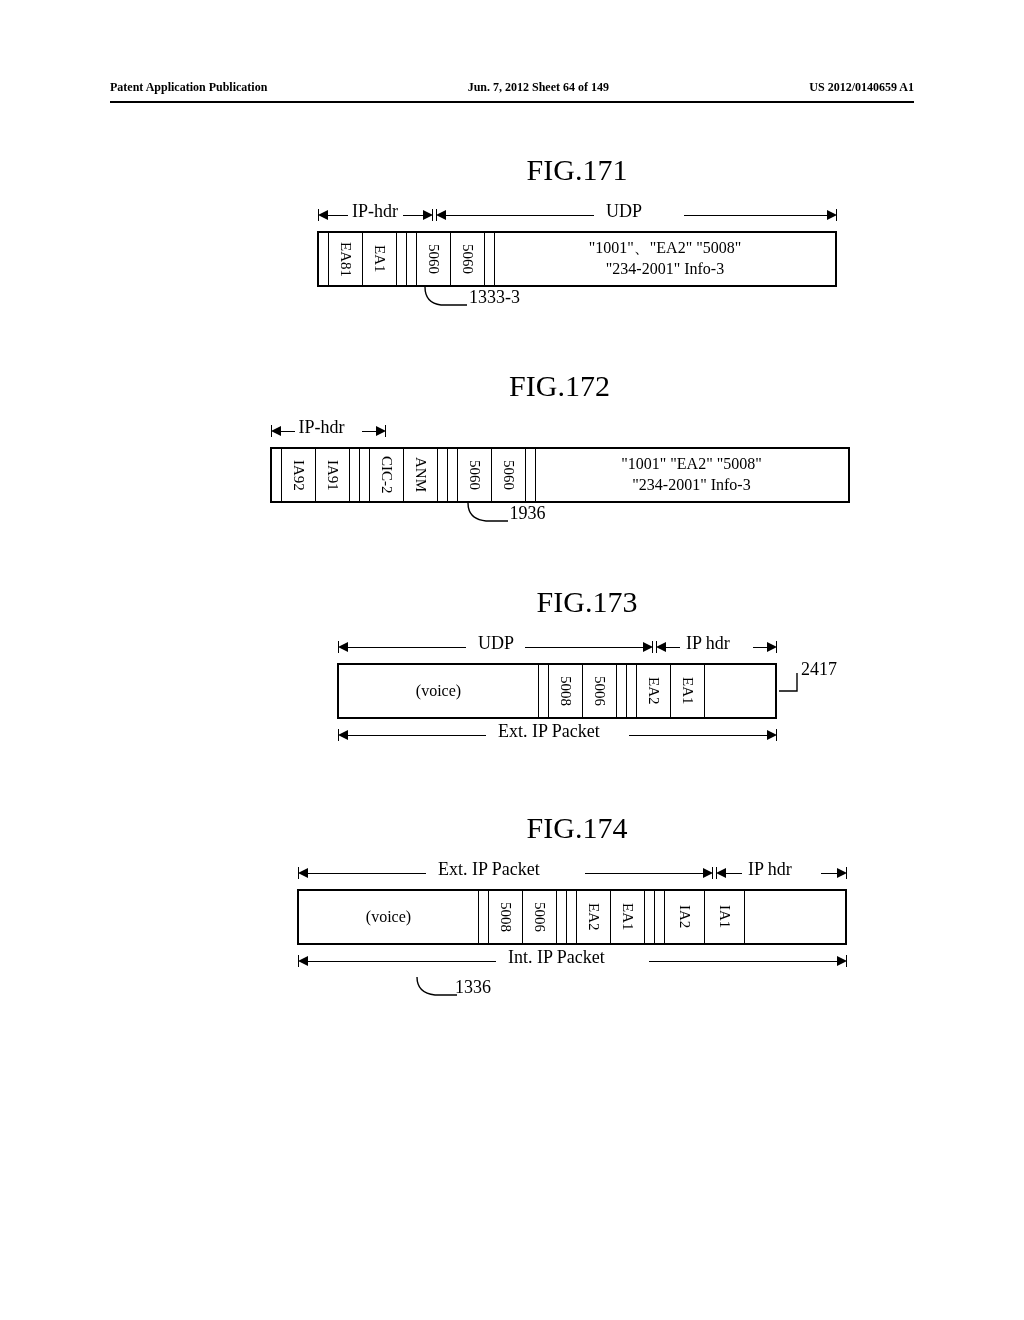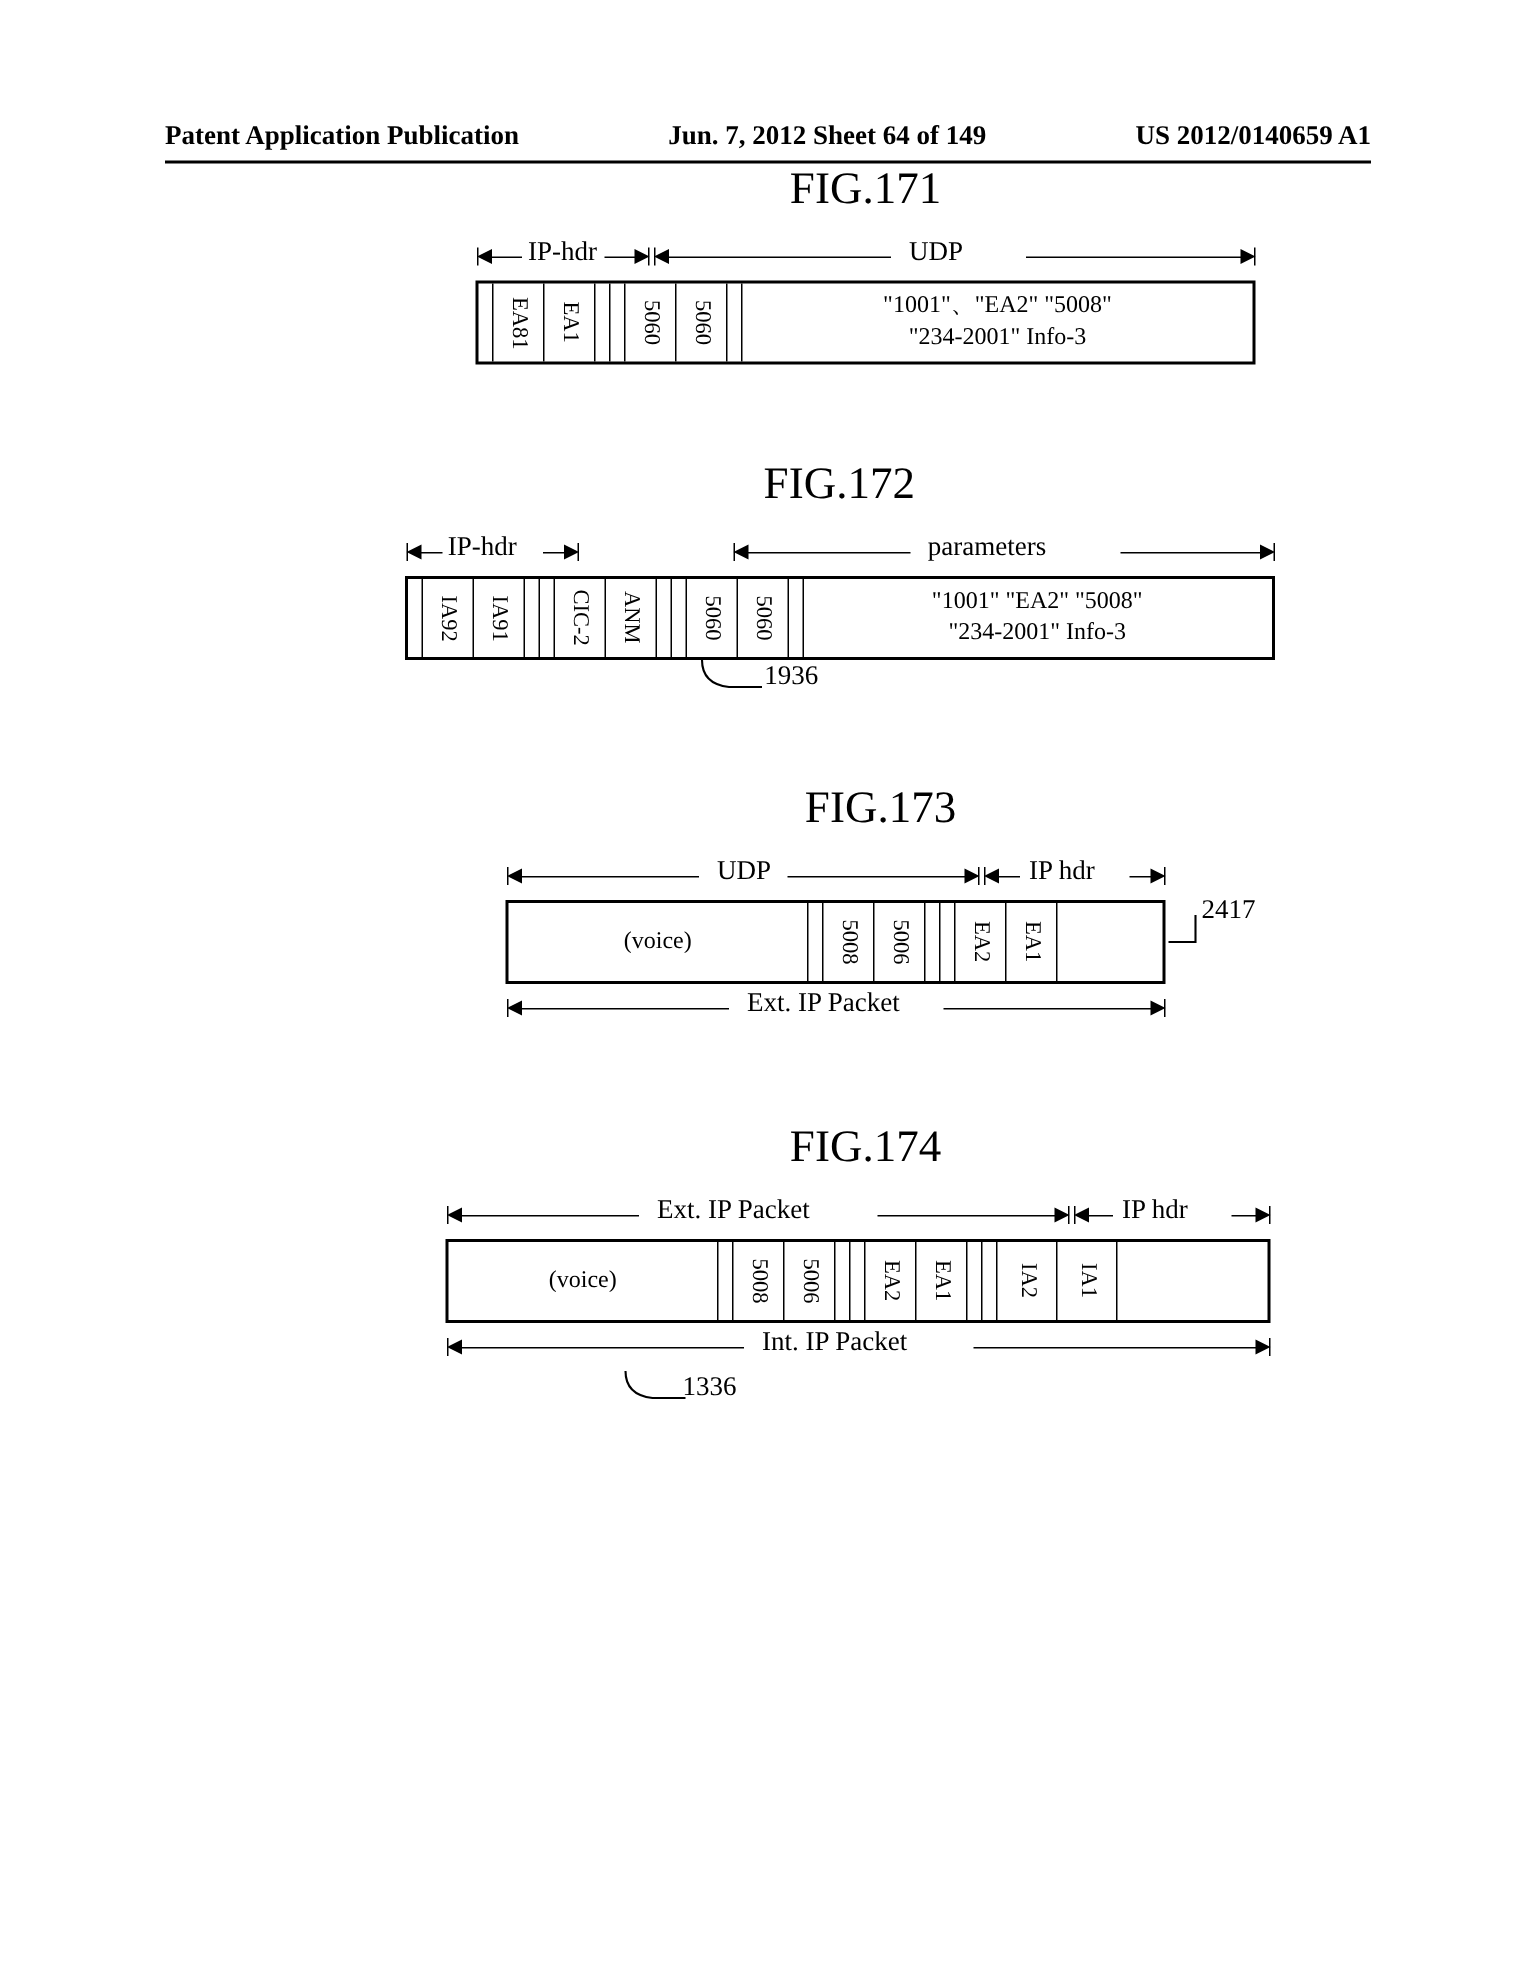--- a/index.html
+++ b/index.html
@@ -13,24 +13,25 @@
     position: relative;
   }
   .page {
     position: absolute;
     top: 0; left: 0; right: 0; bottom: 0;
     padding: 80px 110px 70px 110px;
   }
   .header-row {
     display: flex;
     justify-content: space-between;
-    font-size: 18px;
+    font-size: 12px;
     font-weight: bold;
     border-bottom: 2px solid #000;
     padding-bottom: 6px;
+    margin-bottom: 50px;
   }
   .figure-block {
     margin: 0 auto 60px auto;
     text-align: center;
   }
   .fig-title {
     font-size: 30px;
     font-weight: normal;
     margin-bottom: 18px;
     text-align: left;
@@ -149,42 +150,39 @@
         <div class="cell thin"></div>
         <div class="cell thin"></div>
         <div class="cell med vcell">5060</div>
         <div class="cell med vcell">5060</div>
         <div class="cell thin"></div>
         <div class="cell wide payload">
           <span>"1001"、"EA2"  "5008"</span>
           <span>"234-2001"   Info-3</span>
         </div>
       </div>
+      <div class="leader">
+        <svg width="520" height="28">
+            <path d="M108 0 Q108 16 124 18 L150 18" stroke="#000" fill="none" stroke-width="1.4"></path>
+          </svg>
+        <span class="leader-label" style="left:152px;">1333-3</span>
+      </div>
     </div>
   </div>
 
   <div class="figure-block" style="margin-left:95px;">
     <div class="fig-title">FIG.172</div><br>
     <div class="diagram" style="width:580px;">
       <div class="ranges">
         <div class="range" style="left:0;width:116px;">
           <div class="tick-l"></div>
           <div class="arrowhead-l"></div>
           <div class="arrow-line" style="left:8px;width:16px;"></div>
           <span class="range-label" style="left:28px;">IP-hdr</span>
           <div class="arrow-line" style="right:8px;width:16px;"></div>
-          <div class="arrowhead-r"></div>
-          <div class="tick-r"></div>
-        </div>
-        <div class="range" style="left:218px;right:0;">
-          <div class="tick-l"></div>
-          <div class="arrowhead-l"></div>
-          <div class="arrow-line" style="left:8px;width:110px;"></div>
-          <span class="range-label" style="left:130px;">parameters</span>
-          <div class="arrow-line" style="right:8px;width:95px;"></div>
           <div class="arrowhead-r"></div>
           <div class="tick-r"></div>
         </div>
       </div>
       <div class="row">
         <div class="cell thin"></div>
         <div class="cell med vcell">IA92</div>
         <div class="cell med vcell">IA91</div>
         <div class="cell thin"></div>
         <div class="cell thin"></div>

